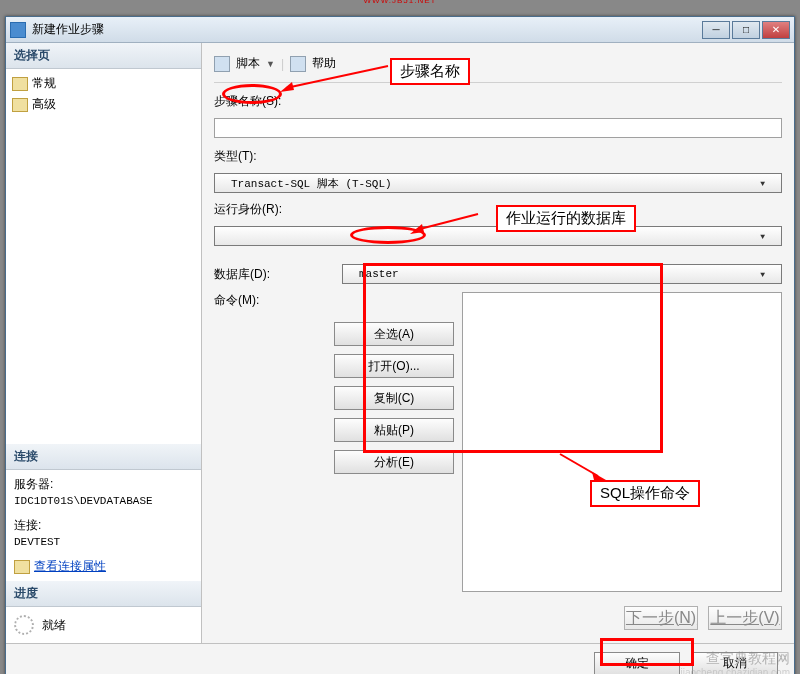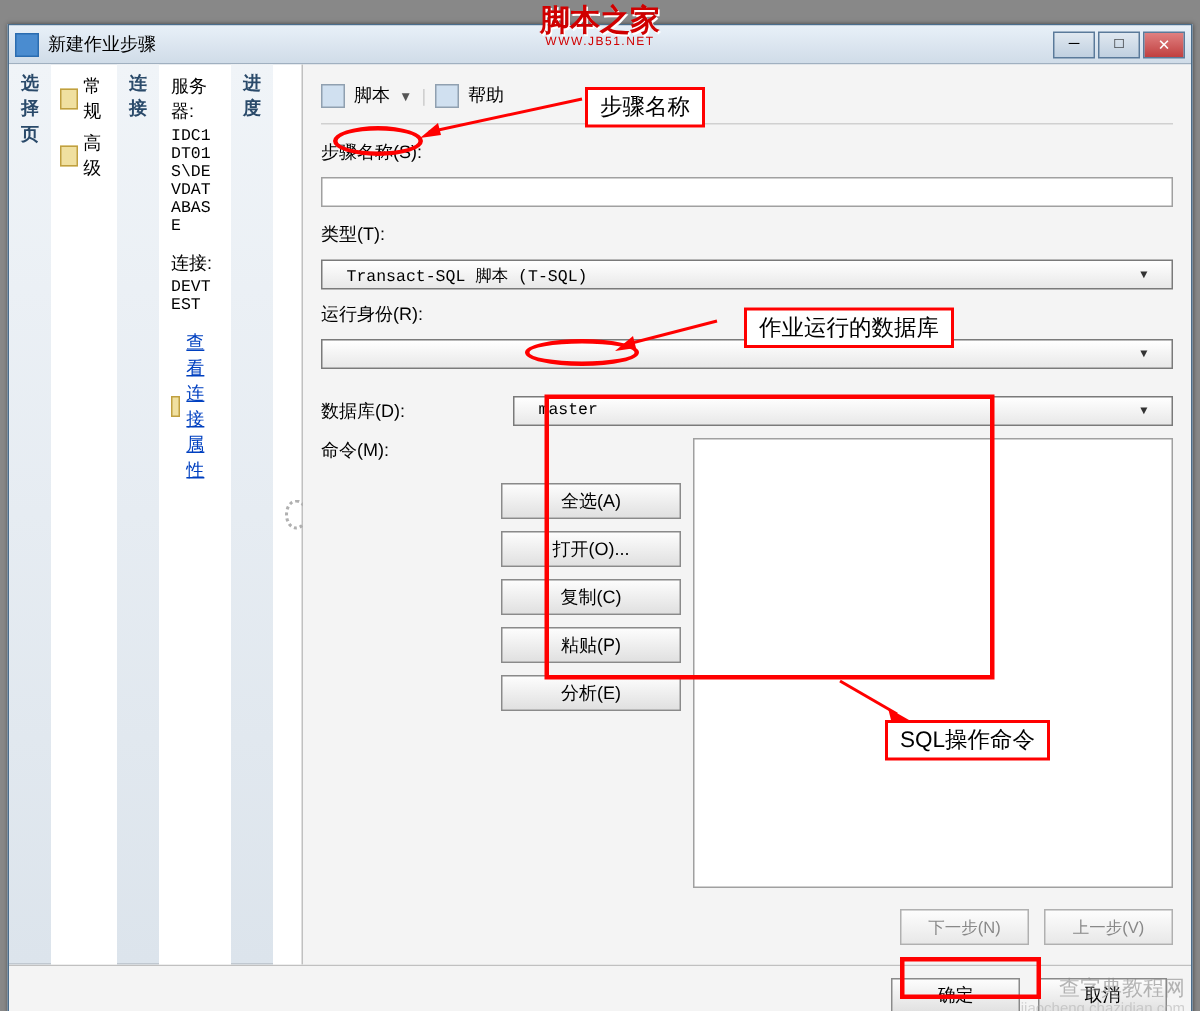--- a/index.html
+++ b/index.html
@@ -5,40 +5,40 @@
 * { box-sizing: border-box; margin: 0; padding: 0; }
 body { font-family: "Microsoft YaHei", SimSun, Arial, sans-serif; font-size: 12px; background: #888; width: 800px; height: 674px; position: relative; overflow: hidden; }
 .window { position: absolute; left: 5px; top: 16px; width: 790px; height: 668px; background: #fff; border: 1px solid #4a6d8c; box-shadow: 0 0 3px rgba(0,0,0,0.5); }
 .titlebar { height: 26px; background: linear-gradient(#e8f0f8, #d0dce8); border-bottom: 1px solid #a0b0c0; display: flex; align-items: center; padding: 0 4px; }
 .titlebar-icon { width: 16px; height: 16px; background: #4a8cd0; border: 1px solid #2a6cb0; margin-right: 6px; }
 .titlebar-text { flex: 1; color: #000; }
 .win-btns { display: flex; gap: 2px; }
 .win-btn { width: 28px; height: 18px; border: 1px solid #5a7a9a; background: linear-gradient(#e0e8f0, #c0d0e0); display: flex; align-items: center; justify-content: center; font-size: 10px; cursor: pointer; }
 .win-btn.close { background: linear-gradient(#e08080, #c04040); color: #fff; }
 .content { display: flex; height: calc(100% - 26px - 40px); }
-.sidebar { width: 196px; background: #fff; border-right: 1px solid #c0c0c0; display: flex; flex-direction: row; }
+.sidebar { width: 196px; background: #fff; border-right: 1px solid #c0c0c0; display: flex; flex-direction: column; }
 .side-section-hdr { background: linear-gradient(#f0f4f8, #dce4ec); border-bottom: 1px solid #c0c8d0; padding: 4px 8px; font-weight: bold; color: #2a4a6a; }
 .side-items { padding: 4px 0 10px 0; }
 .side-item { display: flex; align-items: center; padding: 2px 6px; gap: 4px; }
 .side-icon { width: 16px; height: 14px; background: #f0e0a0; border: 1px solid #c0a040; }
 .main { flex: 1; background: #f4f4f4; padding: 8px 12px; position: relative; overflow: hidden; }
 .toolbar { display: flex; align-items: center; gap: 6px; padding: 4px 0 10px 0; border-bottom: 1px solid #d0d0d0; margin-bottom: 10px; }
 .tb-icon { width: 16px; height: 16px; background: #d0e0f0; border: 1px solid #90a0b0; }
 .tb-dd { font-size: 9px; color: #555; }
 .form-row { display: flex; align-items: center; margin-bottom: 8px; gap: 8px; }
 .form-label { width: 120px; color: #000; }
 .text-input { flex: 1; height: 20px; border: 1px solid #a0a0a0; background: #fff; padding: 0 4px; font-size: 12px; }
 .combo { flex: 1; height: 20px; border: 1px solid #7a7a7a; background: linear-gradient(#fff, #e8e8e8); display: flex; align-items: center; justify-content: space-between; padding: 0 16px; font-family: "Courier New", monospace; font-size: 11px; }
 .combo-arrow { font-size: 8px; color: #333; }
 .cmd-area { display: flex; gap: 8px; margin-top: 6px; }
 .cmd-buttons { width: 120px; display: flex; flex-direction: column; gap: 8px; margin-top: 30px; }
 .cmd-btn { height: 24px; border: 1px solid #8a8a8a; background: linear-gradient(#fdfdfd, #e0e0e0); cursor: pointer; font-size: 12px; }
 .cmd-textarea { flex: 1; height: 300px; border: 1px solid #a0a0a0; background: #fff; resize: none; font-family: "Courier New", monospace; font-size: 11px; padding: 2px; }
 .navbtns { display: flex; justify-content: flex-end; gap: 10px; margin-top: 14px; }
-.nav-btn { width: 86px; height: 24px; border: 1px solid #b0b0b0; background: linear-gradient(#fdfdfd, #e8e8e8); color: #888; cursor: pointer; font-size: 11px; }
+.nav-btn { width: 74px; height: 24px; border: 1px solid #b0b0b0; background: linear-gradient(#fdfdfd, #e8e8e8); color: #888; cursor: pointer; font-size: 16px; text-decoration: underline; }
 .footer { height: 40px; border-top: 1px solid #c0c0c0; display: flex; justify-content: flex-end; align-items: center; padding: 0 16px; gap: 12px; background: #f4f4f4; }
 .footer-btn { width: 86px; height: 24px; border: 1px solid #8a8a8a; background: linear-gradient(#fdfdfd, #e0e0e0); cursor: pointer; font-size: 12px; }
 .conn-block { padding: 6px 8px; }
 .conn-label { margin-bottom: 2px; }
 .conn-val { margin-bottom: 10px; font-family: "Courier New", monospace; font-size: 11px; word-break: break-all; }
 .link { color: #0040c0; text-decoration: underline; cursor: pointer; }
 .prog-block { padding: 8px; display: flex; align-items: center; gap: 8px; }
 .spinner { width: 20px; height: 20px; border: 2px dotted #b0b0b0; border-radius: 50%; }
 
 
@@ -165,21 +165,20 @@
     </div>
   </div>
 
   <div class="footer">
     <button class="footer-btn">确定</button>
     <button class="footer-btn">取消</button>
   </div>
 </div>
 
 <div class="brand">
-  <div class="brand-main">脚本之家</div>
   <div class="brand-sub">WWW.JB51.NET</div>
 </div>
 
 <div class="anno-box" style="left:390px;top:58px">步骤名称</div>
 <svg class="arrow" style="left:280px;top:64px;width:110px;height:30px">
     <line x1="108" y1="2" x2="6" y2="24" stroke="#ff0000" stroke-width="2"></line>
     <polygon points="0,28 12,18 14,26" fill="#ff0000"></polygon>
   </svg>
 <div class="ellipse" style="left:222px;top:84px;width:60px;height:20px"></div>
 

